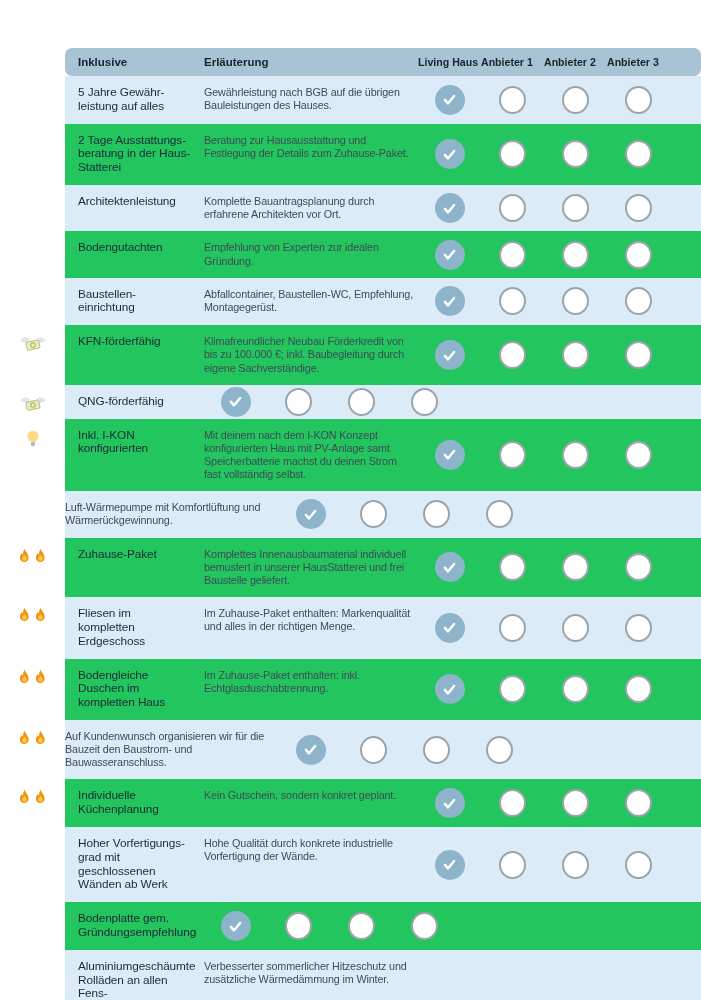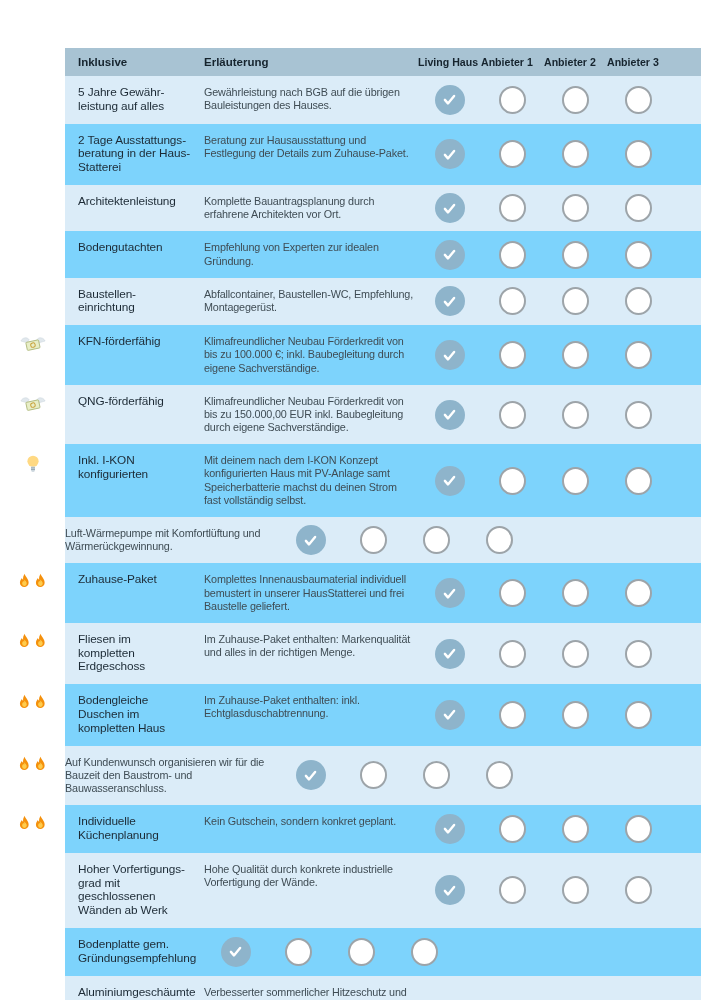--- a/index.html
+++ b/index.html
@@ -11,24 +11,24 @@
   }
   .table{width:701px;}
   .row{display:flex;align-items:stretch;}
   .icon-cell{
     width:65px;flex:0 0 65px;display:flex;justify-content:center;
     align-items:flex-start;padding-top:10px;box-sizing:border-box;gap:1px;
     background:#ffffff;
   }
   .row-body{
     flex:0 0 636px;width:636px;display:flex;box-sizing:border-box;
-    padding-right:30px;background:#7dd3fc;
+    padding-right:30px;background:#22c55e;
   }
   .row-body.stripe{background:#dbecf8;}
-  .header-body{background:#a8c3d3 !important;align-items:center;height:28px;}
+  .header-body{background:#a8c3d3 !important;align-items:center;height:28px;border-radius:7px;}
   .cell-title{
     width:139px;flex:0 0 139px;box-sizing:border-box;
     padding:10px 6px 10px 13px;
     font-size:11.8px;font-weight:normal;color:#1c2a35;line-height:1.17;
     letter-spacing:-0.1px;white-space:pre-line;
   }
   .cell-desc{
     width:214px;flex:0 0 214px;box-sizing:border-box;
     padding:10px 4px 10px 0;
     font-size:10.8px;color:#3f4c54;line-height:1.22;letter-spacing:-0.15px;
@@ -237,21 +237,20 @@
                 <path d="M29 7 C27 2.5 21.5 2 19.5 5.5 L22 9 Z" fill="#e1e8ed" stroke="#ccd6dd" stroke-width=".6"></path>
                 <g transform="rotate(-12 15 12)">
                   <rect x="7.5" y="7" width="15" height="9.5" rx="1" fill="#e8eec7" stroke="#aeb879" stroke-width="1"></rect>
                   <circle cx="15" cy="11.7" r="2.6" fill="none" stroke="#c9a13b" stroke-width="1.1"></circle>
                 </g>
               </svg>
             </span>
           </div>
     <div class="row-body stripe">
       <div class="cell-title">QNG-förderfähig</div>
-      <div class="cell-desc">Klimafreundlicher Neubau Förderkredit von bis zu 150.000,00 EUR inkl. Baubegleitung durch eigene Sachverständige.</div>
       <div class="cell-check">
               <div class="circle checked">
                 <svg viewBox="0 0 24 24" width="17" height="17">
                   <path d="M5.5 12.5 l4.3 5 L18.5 7" fill="none" stroke="#ffffff" stroke-width="3.4" stroke-linecap="round" stroke-linejoin="round"></path>
                 </svg>
               </div>
             </div>
       <div class="cell-check">
               <div class="circle"></div>
             </div>

